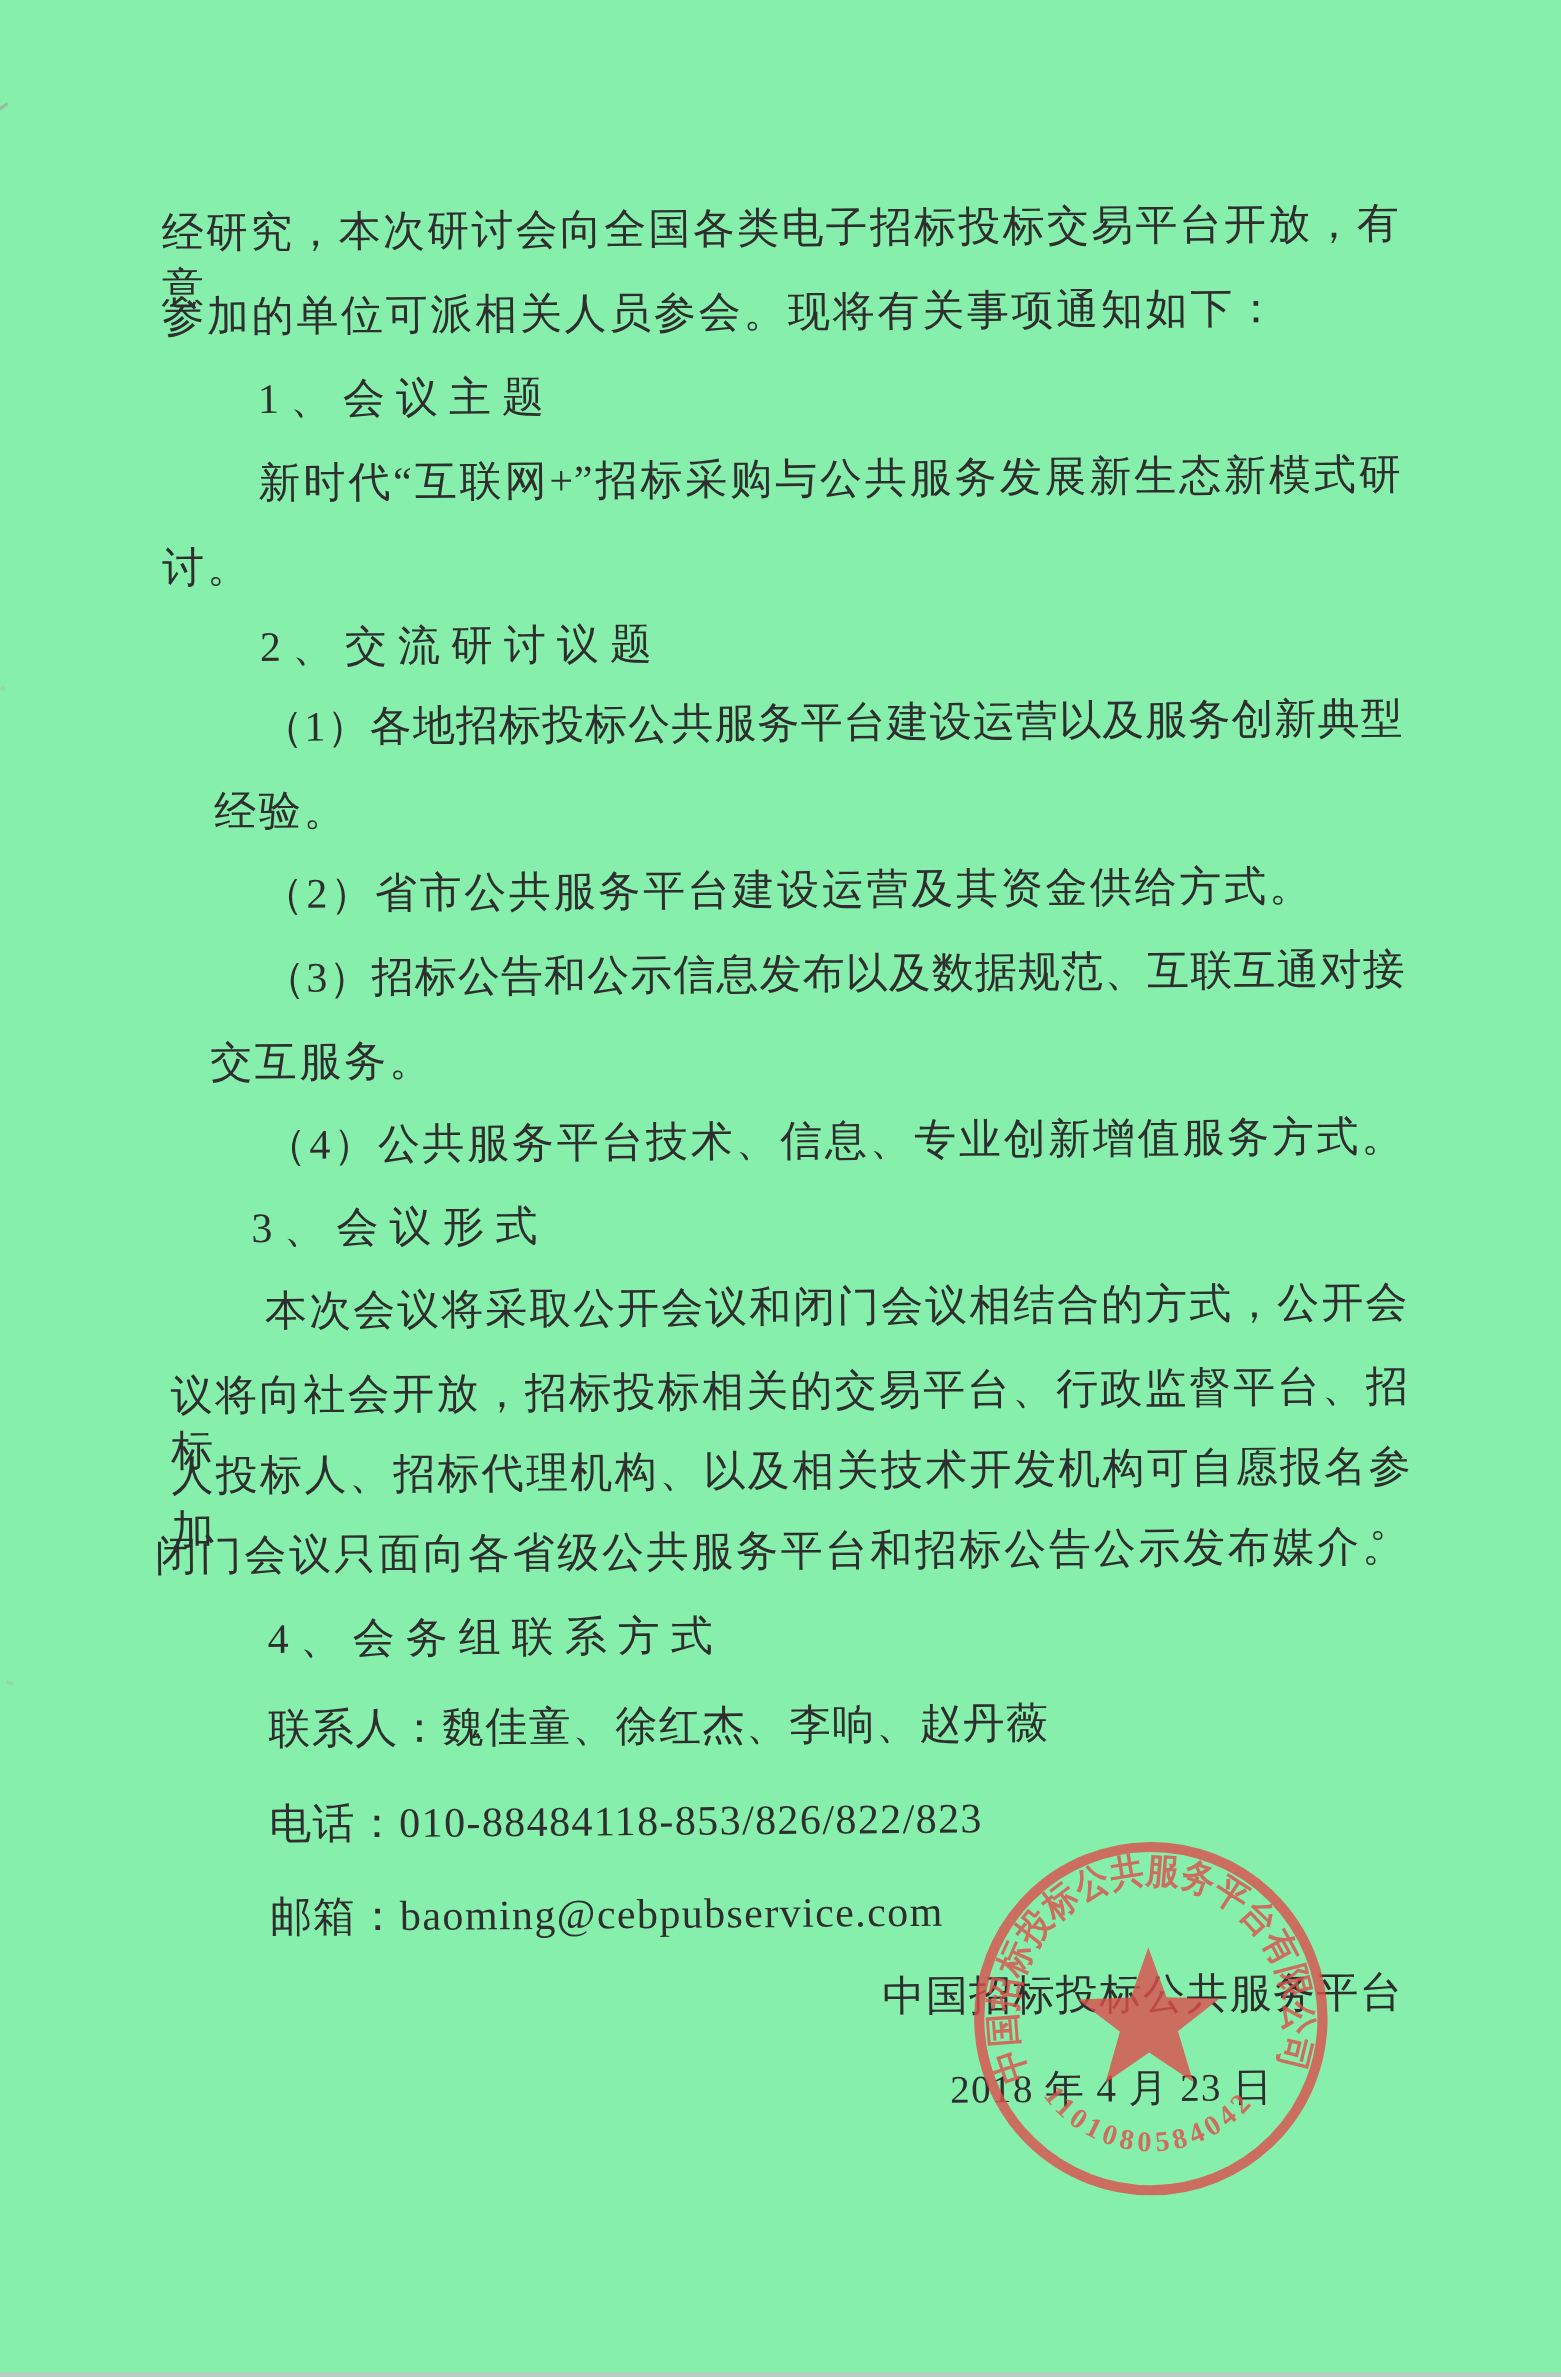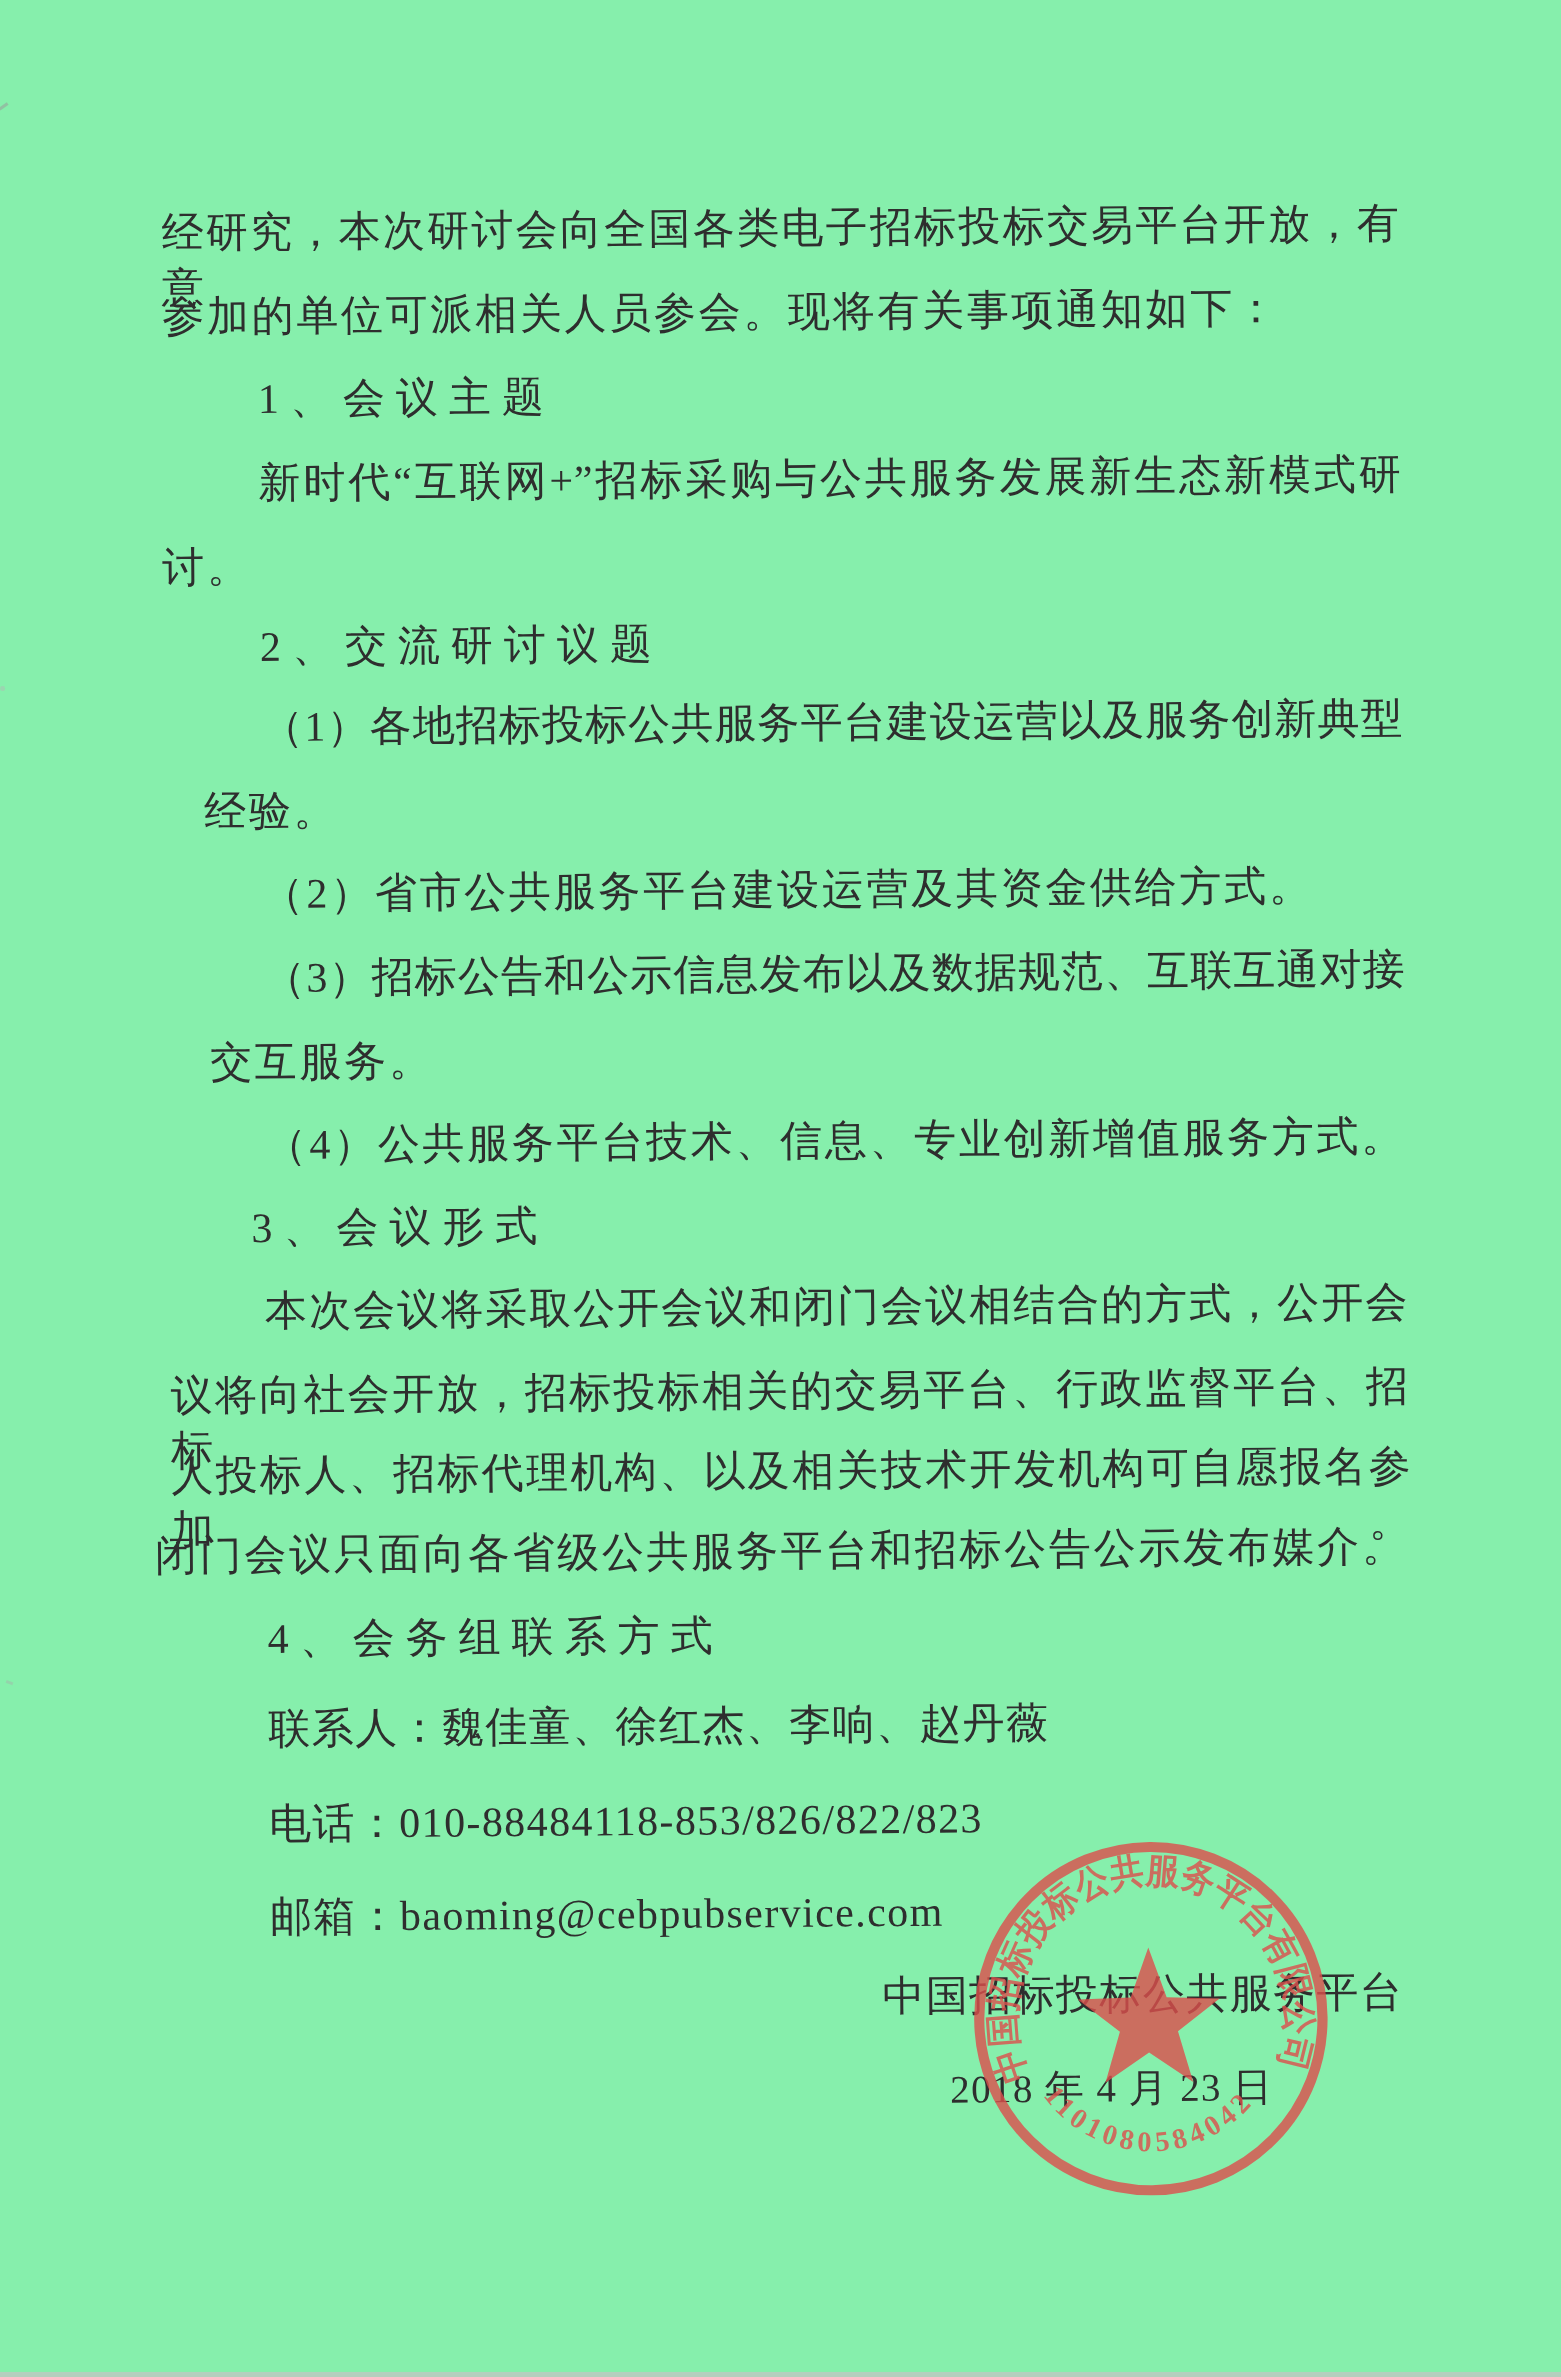--- a/index.html
+++ b/index.html
@@ -19,21 +19,21 @@
   }
   .wide{letter-spacing:11px;}
   .contact{letter-spacing:1.4px;}
   .l0{top:201px;left:170px;width:1238px}
   .l1{top:285px;left:170px}
   .l2{top:368px;left:265px}
   .l3{top:452px;left:265px;width:1143px}
   .l4{top:536px;left:168px}
   .l5{top:616px;left:265px}
   .l6{top:696px;left:266px;width:1142px}
-  .l7{top:780px;left:208px}
+  .l7{top:780px;left:218px}
   .l8{top:863px;left:265px}
   .l9{top:947px;left:266px;width:1142px}
   .l10{top:1031px;left:212px}
   .l11{top:1114px;left:266px}
   .l12{top:1197px;left:252px}
   .l13{top:1280px;left:265px;width:1143px}
   .l14{top:1364px;left:170px;width:1238px}
   .l15{top:1444px;left:170px;width:1240px}
   .l16{top:1524px;left:153px}
   .l17{top:1608px;left:265px}

